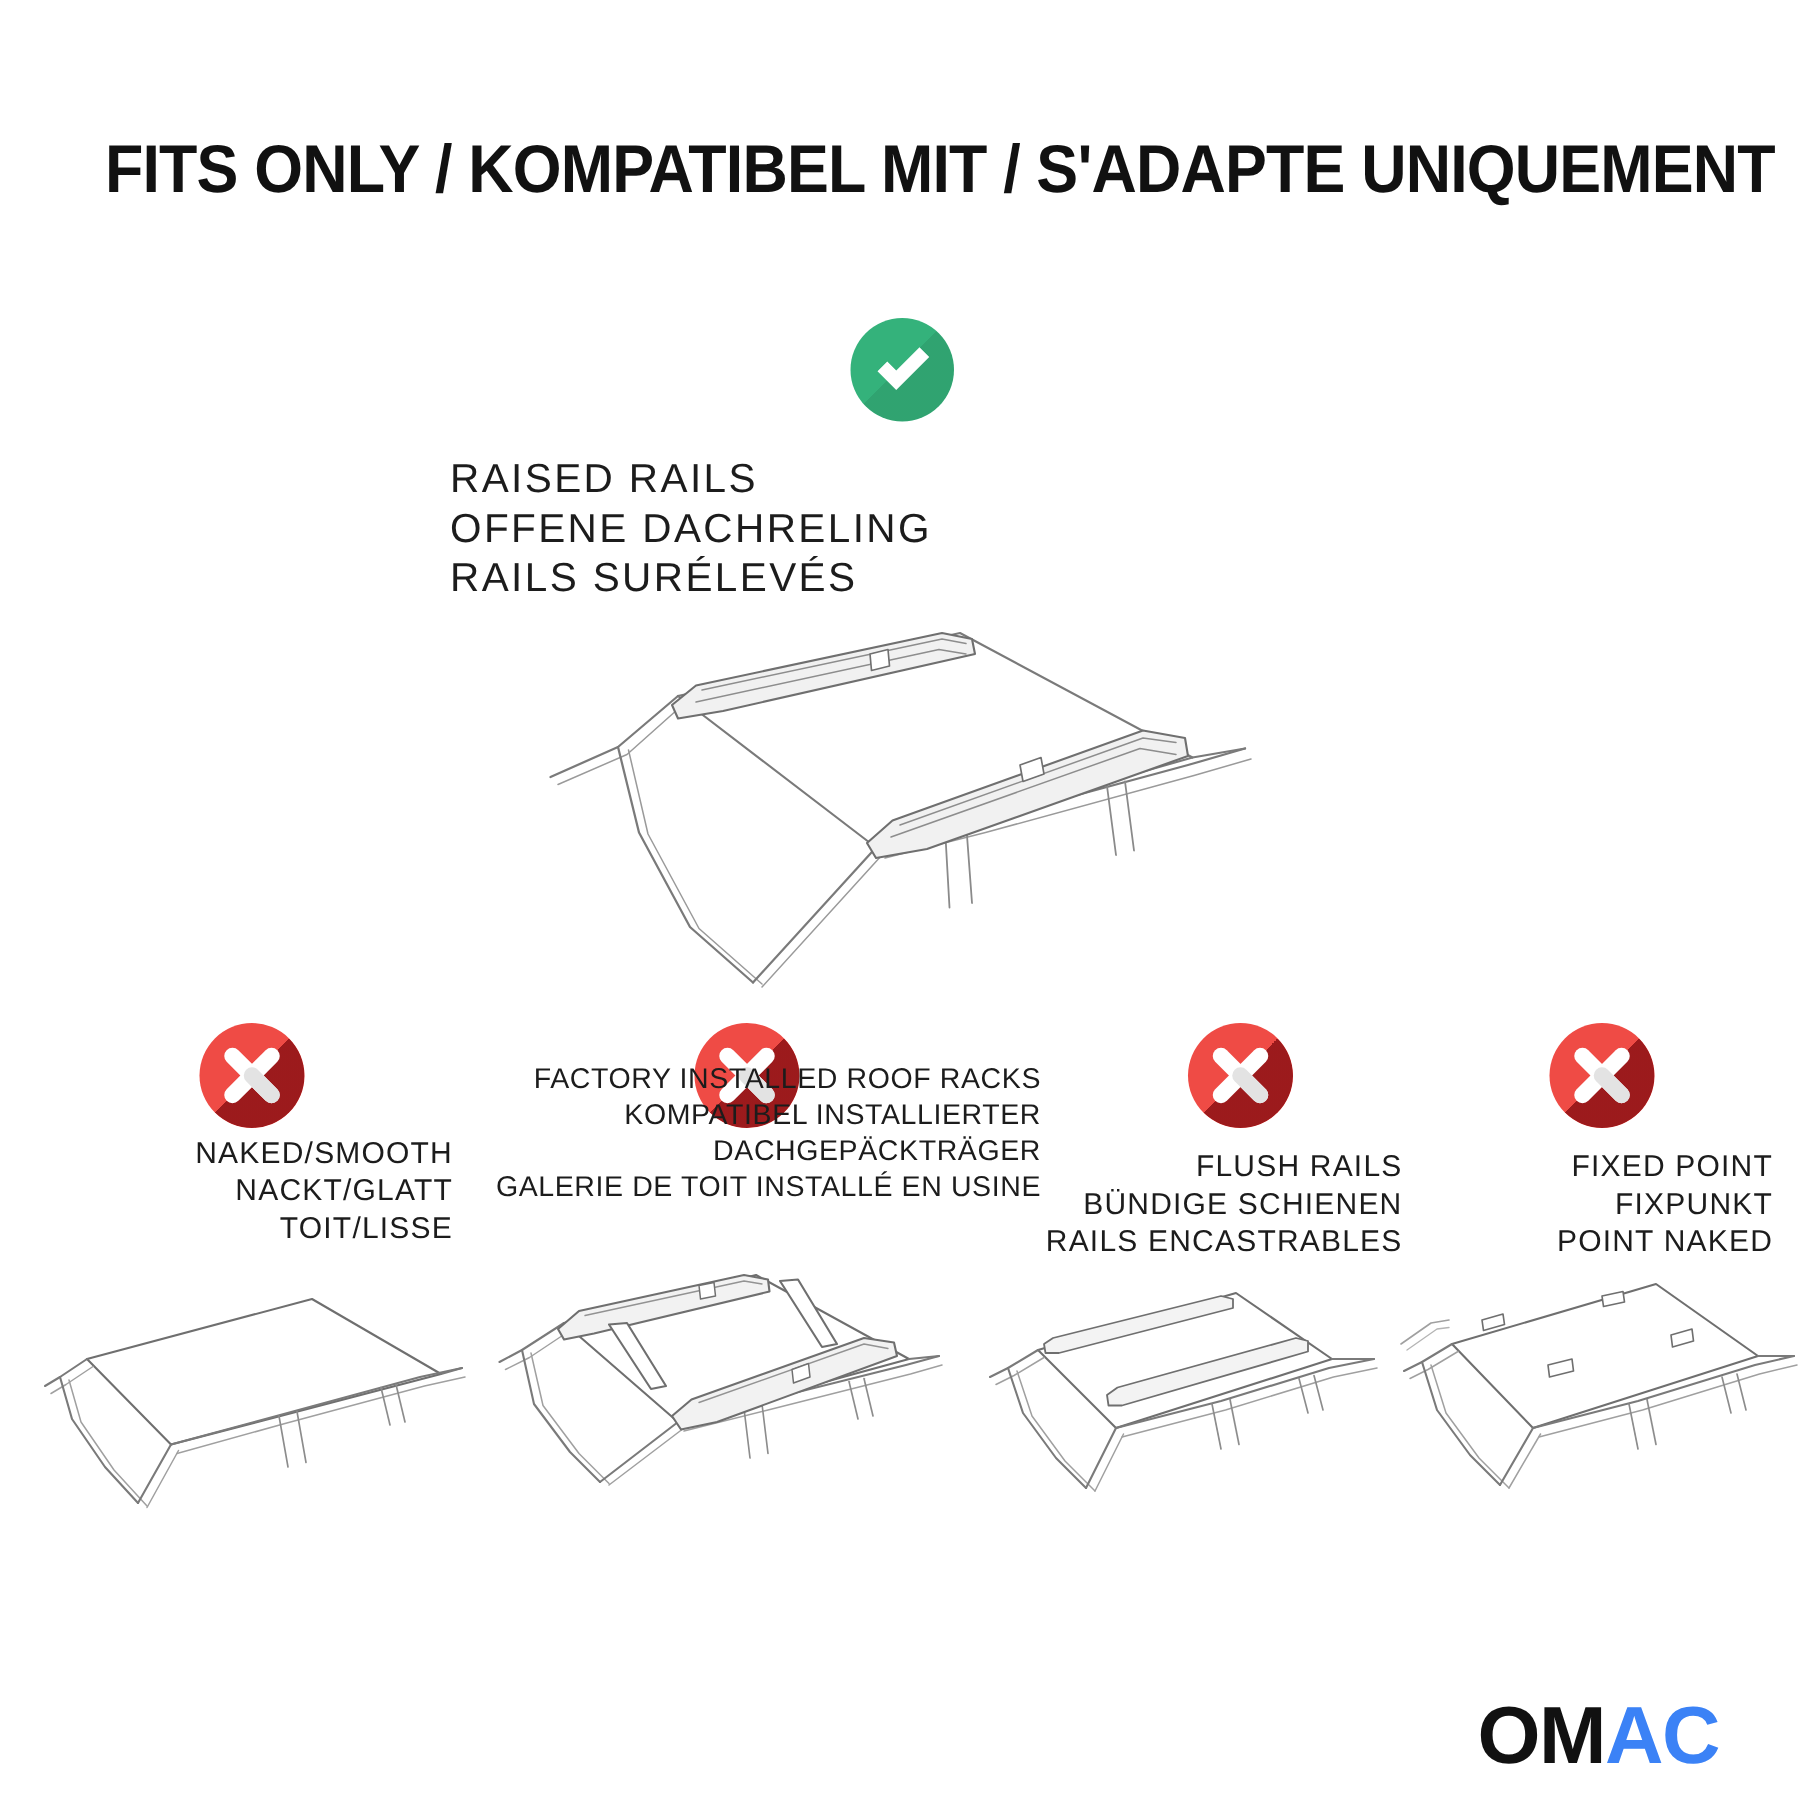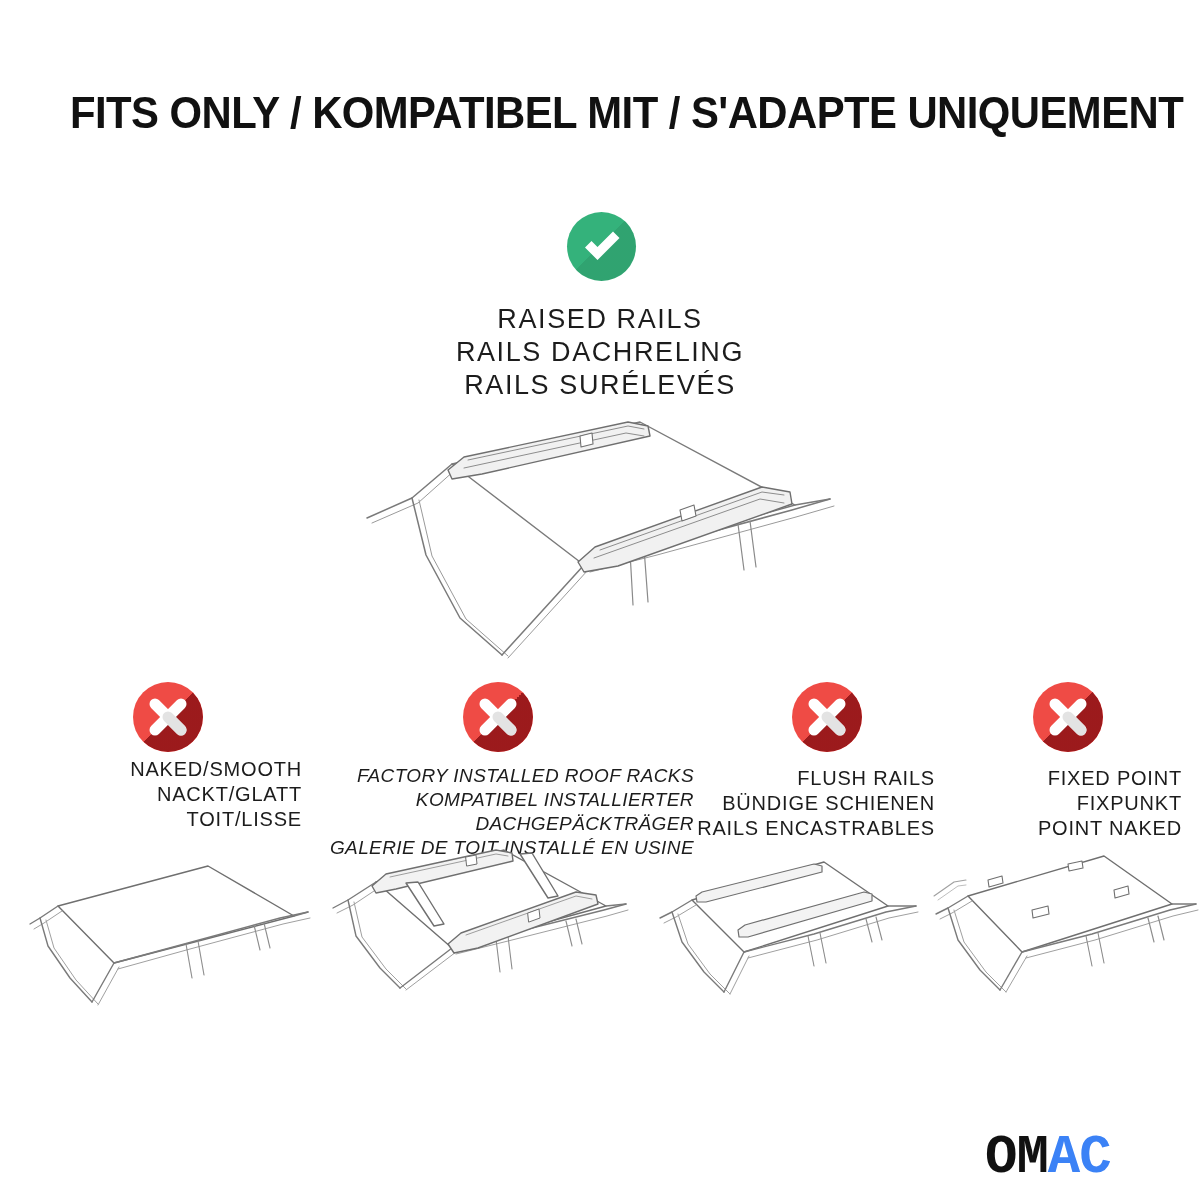--- a/index.html
+++ b/index.html
@@ -78,41 +78,41 @@
   .x2 { left: 463px; }
   .x3 { left: 792px; }
   .x4 { left: 1033px; }
 
   
   .main-caption {
     position: absolute;
     left: 300px;
     top: 303px;
     width: 600px;
-    text-align: center;
+    text-align: left;
     font-size: 27px;
     line-height: 33px;
     letter-spacing: 1.6px;
     font-weight: 400;
     color: #1c1c1c;
   }
 
   
   .col-caption {
     position: absolute;
     text-align: right;
     font-size: 20px;
     line-height: 25px;
     letter-spacing: 0.8px;
     font-weight: 400;
     color: #1c1c1c;
     white-space: nowrap;
   }
   .cap1 { left: 40px;  top: 757px; width: 262px; }
-  .cap2 { left: 300px; top: 764px; width: 394px; font-style: italic; }
+  .cap2 { left: 300px; top: 708px; width: 394px; }
   .cap3 { left: 660px; top: 766px; width: 275px; }
   .cap4 { left: 962px; top: 766px; width: 220px; }
 
   .cap2 { font-size: 19px; line-height: 24px; letter-spacing: 0.4px; }
 
   
   .illus { position: absolute; }
   .illus svg { display: block; }
 
   .illus-main { left: 352px; top: 400px; }
@@ -127,42 +127,42 @@
     left: 985px;
     top: 1130px;
     width: 170px;
     height: 55px;
   }
   .logo-text {
     font-size: 54px;
     font-weight: 800;
     letter-spacing: -1px;
     line-height: 55px;
-    font-family: Liberation Mono, monospace;
+    font-family: Liberation Sans, sans-serif;
   }
   .logo-om { color: #111111; }
   .logo-ac { color: #3b82f6; }
 </style>
 </head>
 <body>
 
 <div class="page">
 
   <div class="title">FITS ONLY / KOMPATIBEL MIT / S'ADAPTE UNIQUEMENT</div>
 
   <div class="badge check-badge">
     <div class="shadow"></div>
     <svg width="69" height="69" viewBox="0 0 69 69">
       <path d="M18 35.5 L24.5 29 L30.5 35 L46 19.5 L52.5 26 L30.5 48 Z" fill="#ffffff"></path>
     </svg>
   </div>
 
   <div class="main-caption">
     <div>RAISED RAILS</div>
-    <div>RAILS DACHRELING</div>
+    <div>OFFENE DACHRELING</div>
     <div>RAILS SURÉLEVÉS</div>
   </div>
 
   <div class="illus illus-main">
     <svg width="500" height="280" viewBox="0 0 500 280" fill="none" stroke="#6b6b6b" stroke-width="1.5" stroke-linecap="round" stroke-linejoin="round">
 
       <path d="M100 64 L288 22 L443 105 L232 165 Z" fill="#ffffff" stroke="#7a7a7a" stroke-width="1.4"></path>
 
       <path d="M100 64 L60 98 L15 118" stroke="#7a7a7a"></path>
       <path d="M103 70 L66 103 L20 123" stroke="#9a9a9a" stroke-width="1"></path>

